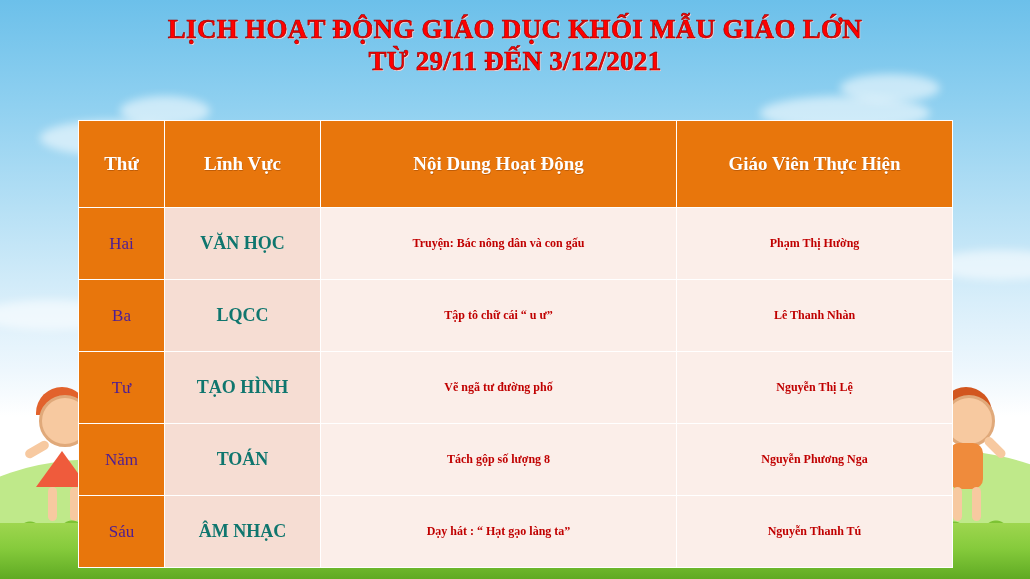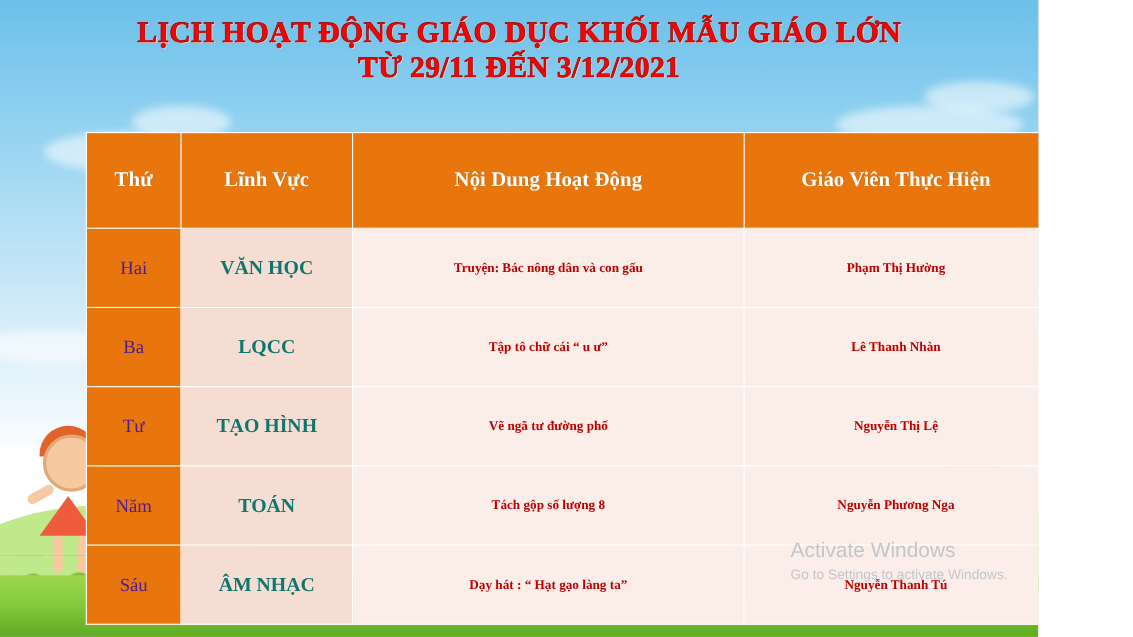--- a/index.html
+++ b/index.html
@@ -7,21 +7,21 @@
     padding: 0;
   }
   body {
     width: 1030px;
     height: 579px;
     overflow: hidden;
     font-family: "Liberation Serif", serif;
   }
   .slide {
     position: relative;
-    width: 944px;
+    width: 1030px;
     height: 579px;
     background: linear-gradient(to bottom,
         #6cc0ea 0%,
         #8fd0f0 18%,
         #b6e0f5 36%,
         #d8eefa 52%,
         #eef7fd 64%,
         #ffffff 72%,
         #ffffff 80%);
     overflow: hidden;
@@ -298,18 +298,14 @@
         <tr>
           <td class="day">Sáu</td>
           <td class="field">ÂM NHẠC</td>
           <td class="content">Dạy hát : “ Hạt gạo làng ta”</td>
           <td class="teacher">Nguyễn Thanh Tú</td>
         </tr>
       </tbody>
     </table>
   </div>
 
-  <div class="watermark">
-    <div class="wm-title">Activate Windows</div>
-    <div class="wm-sub">Go to Settings to activate Windows.</div>
-  </div>
 
 </div>
 
 </body></html>

